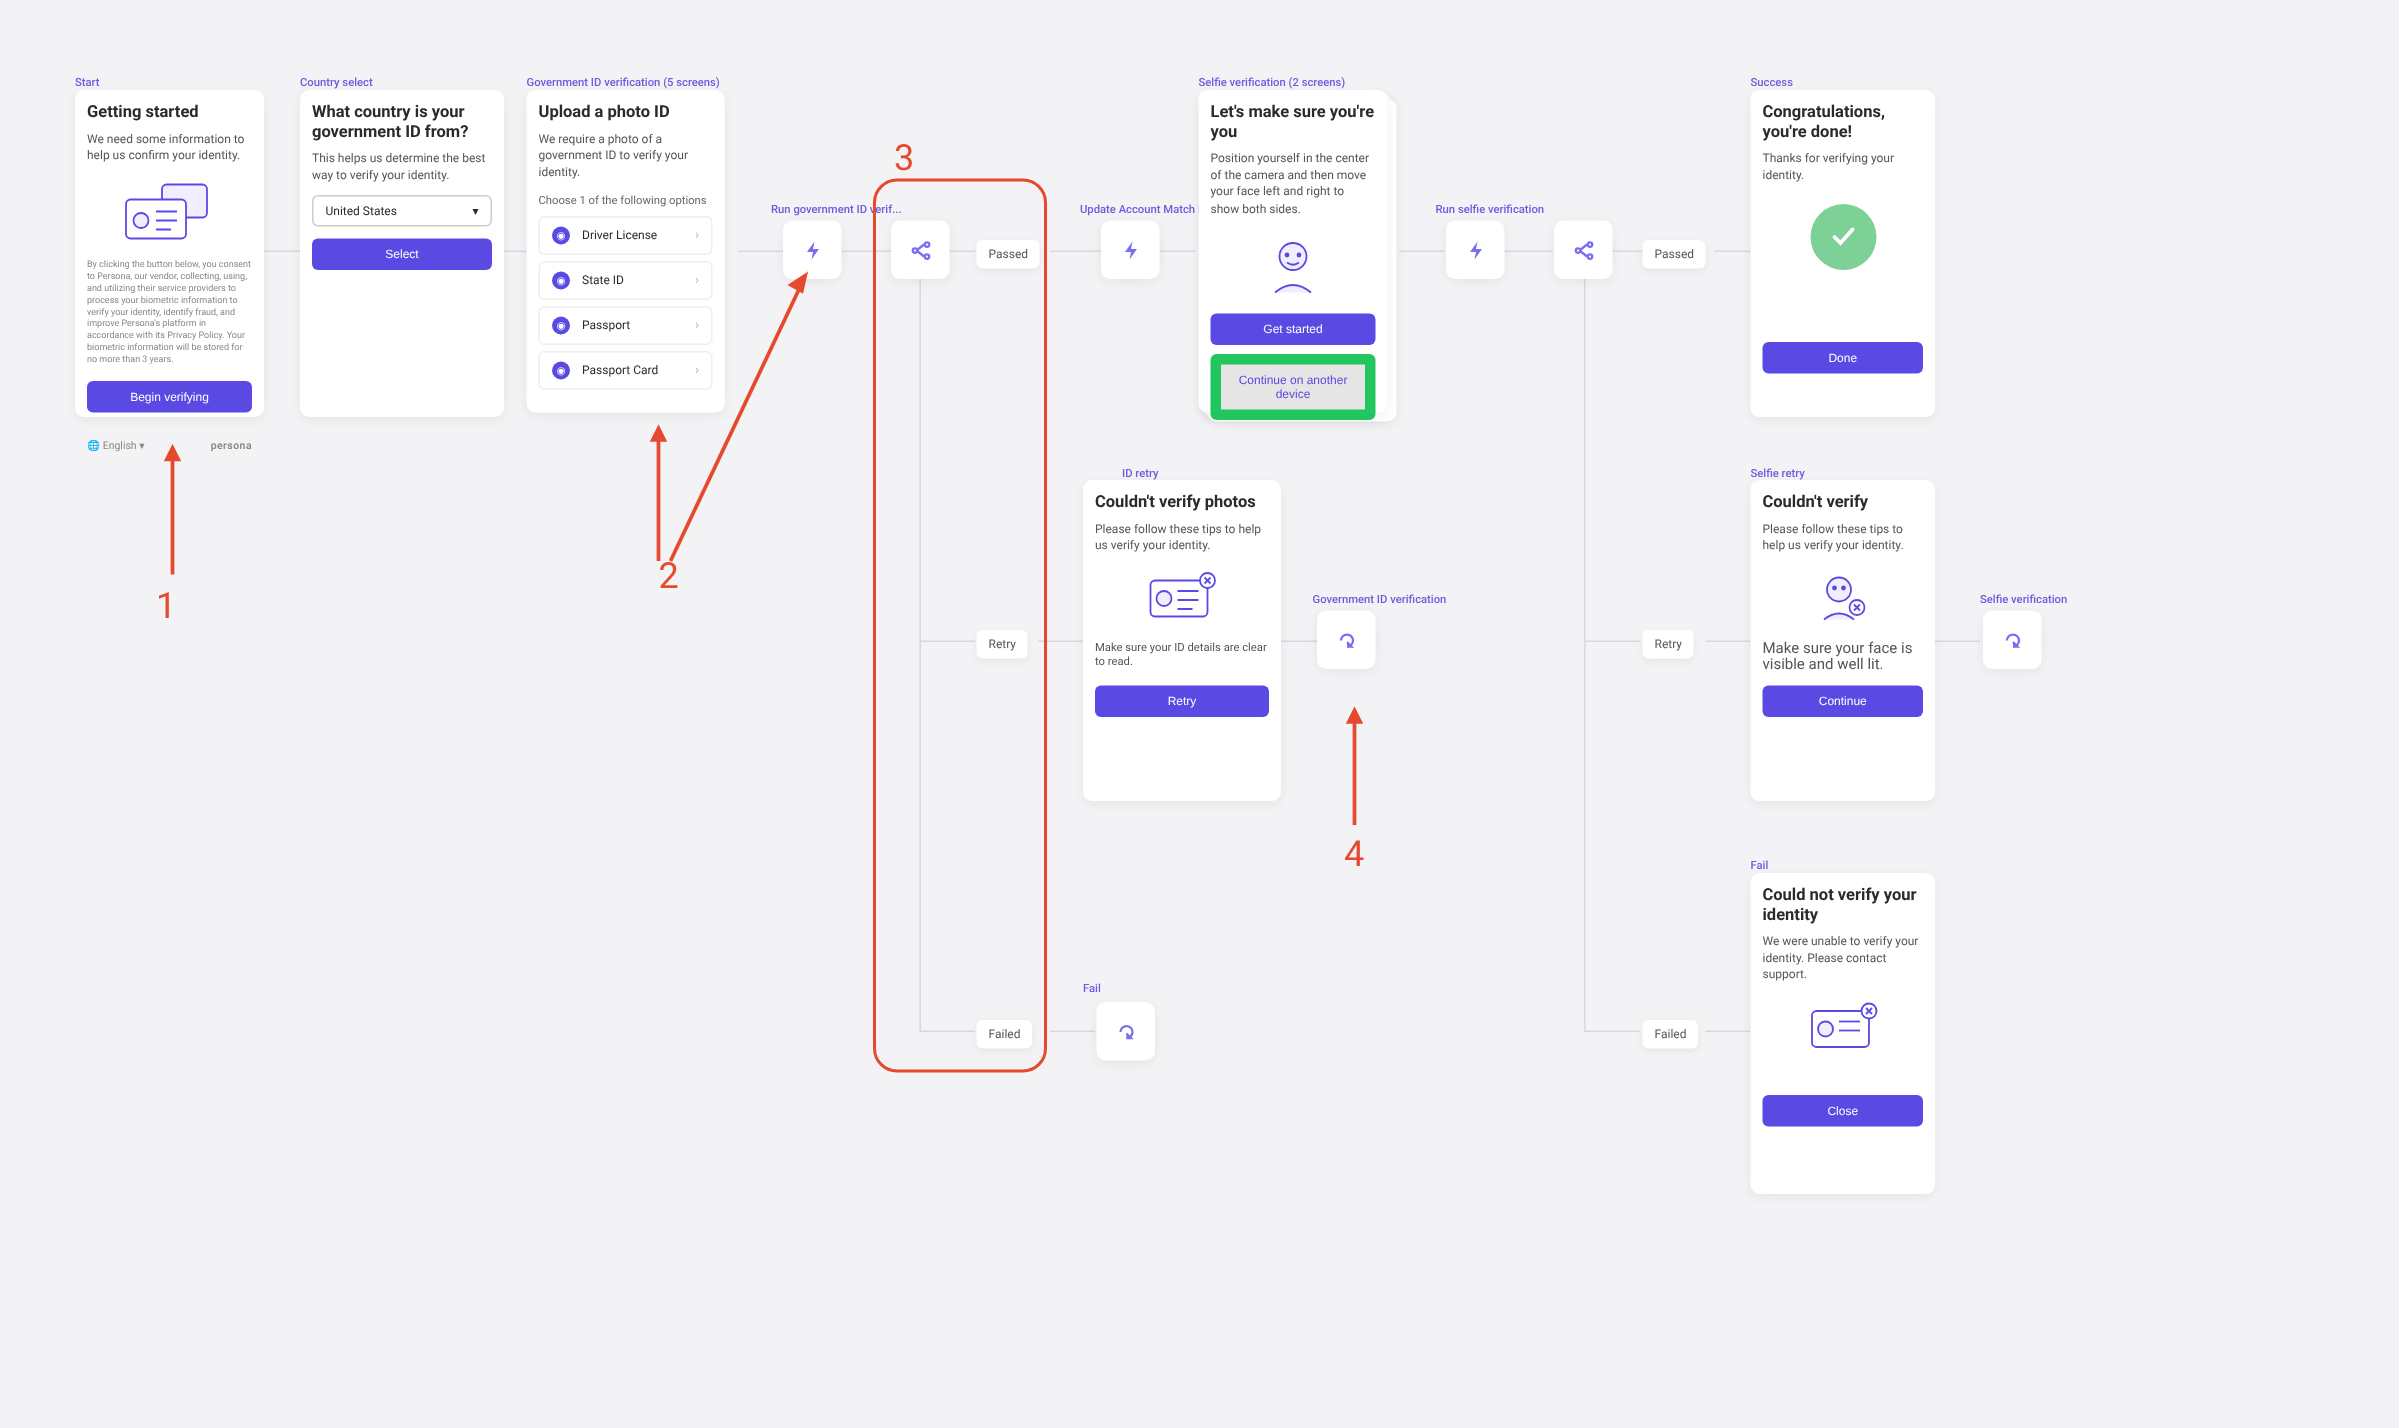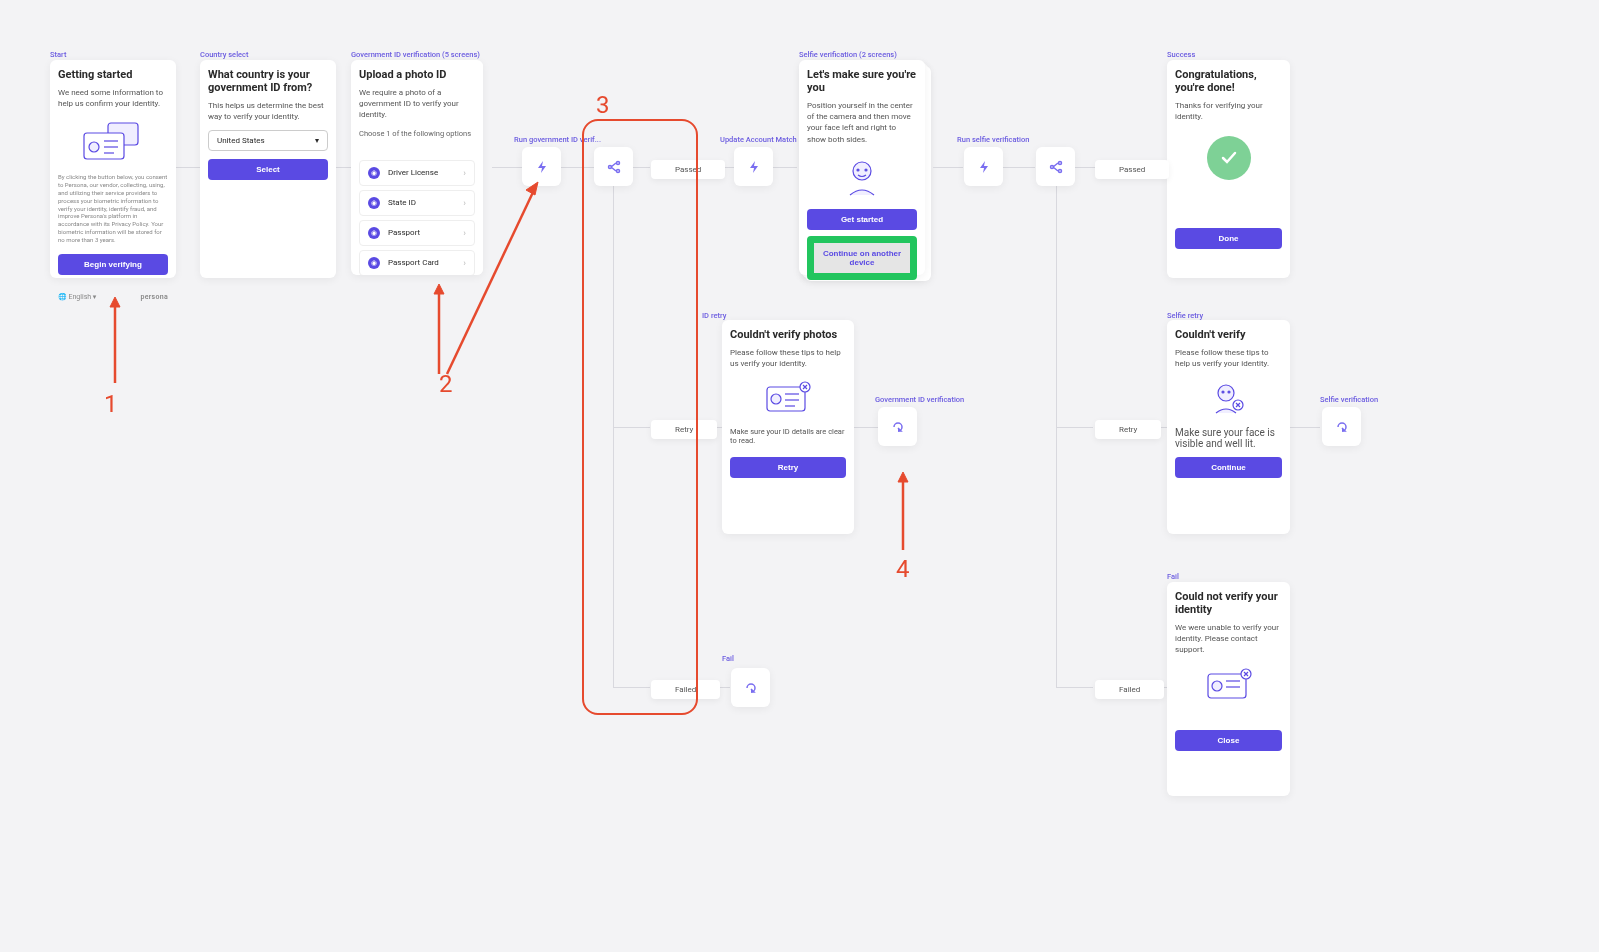--- a/index.html
+++ b/index.html
@@ -5,33 +5,33 @@
 *{box-sizing:border-box;margin:0;padding:0}
 body{background:#f3f3f5;font-family:-apple-system,BlinkMacSystemFont,'Segoe UI',Roboto,sans-serif;font-size:9px;color:#2a2a2a;width:1599px;height:952px;position:relative;overflow:hidden}
 .canvas{position:relative;width:100%;height:100%}
 .screen-label{position:absolute;color:#6b5ce0;font-size:7.5px;font-weight:500}
 .card{position:absolute;background:#fff;border-radius:6px;box-shadow:0 2px 8px rgba(0,0,0,0.06);padding:8px}
 .card-stack::before,.card-stack::after{content:"";position:absolute;background:#fff;border-radius:6px;box-shadow:0 2px 8px rgba(0,0,0,0.06);z-index:-1}
 .card-stack::before{top:3px;right:-3px;bottom:-3px;left:3px}
 .card-stack::after{top:6px;right:-6px;bottom:-6px;left:6px}
 h3{font-size:11px;font-weight:700;margin-bottom:6px}
 .subtitle{font-size:8px;color:#555;line-height:1.4;margin-bottom:8px}
-.btn{display:block;width:100%;padding:6px 0;border-radius:4px;font-size:8px;font-weight:700;border:none;cursor:pointer}
+.btn{display:block;width:100%;padding:6px 0;border-radius:4px;font-size:8px;font-weight:400;border:none;cursor:pointer}
 .btn-primary{background:#5a4ae3;color:#fff}
 .btn-outline{background:#e5e5e5;color:#5a4ae3;border:7px solid #22c55e}
 .select{border:1px solid #ccc;border-radius:4px;padding:5px 8px;font-size:8px;display:flex;justify-content:space-between;align-items:center;margin-bottom:8px}
 .tiny{font-size:6px;color:#888;line-height:1.3;margin:10px 0}
 .option-row{display:flex;align-items:center;padding:6px 8px;border:1px solid #eee;border-radius:4px;margin-bottom:4px;font-size:8px}
 .option-row .dot{width:12px;height:12px;border-radius:50%;background:#5a4ae3;color:#fff;display:flex;align-items:center;justify-content:center;font-size:7px;margin-right:8px;flex-shrink:0}
 .option-row .chev{margin-left:auto;color:#bbb;font-size:9px}
 .footer-row{display:flex;justify-content:space-between;align-items:center;font-size:7px;color:#888}
 .illustration{display:flex;justify-content:center;margin:10px 0}
 svg{display:block}
 .node{position:absolute;background:#fff;border-radius:6px;box-shadow:0 2px 8px rgba(0,0,0,0.06);width:39px;height:39px;display:flex;align-items:center;justify-content:center}
-.pill{position:absolute;background:#fff;border-radius:4px;box-shadow:0 2px 6px rgba(0,0,0,0.06);padding:5px 24px;font-size:8px;color:#555}
+.pill{position:absolute;background:#fff;border-radius:4px;box-shadow:0 2px 6px rgba(0,0,0,0.06);padding:5px 8px;font-size:8px;color:#555}
 .anno-num{position:absolute;color:#e64a2e;font-size:24px;font-weight:400}
 .anno-arrow{position:absolute;stroke:#e64a2e;fill:#e64a2e}
 .highlight-box{position:absolute;border:2.5px solid #e64a2e;border-radius:16px}
 .edge{position:absolute;background:#d8d8de;height:1px}
 .edge-v{position:absolute;background:#d8d8de;width:1px}
 .success-circle{width:44px;height:44px;border-radius:50%;background:#7ed196;display:flex;align-items:center;justify-content:center;margin:14px auto}
 </style>
 </head>
 <body>
 
@@ -64,21 +64,21 @@
 <div class="edge" style="left:1137px;top:687px;width:30px"></div>
 
 <span class="screen-label" style="left:50px;top:50px">Start</span>
 <span class="screen-label" style="left:200px;top:50px">Country select</span>
 <span class="screen-label" style="left:351px;top:50px">Government ID verification (5 screens)</span>
 <span class="screen-label" style="left:514px;top:135px">Run government ID verif...</span>
 <span class="screen-label" style="left:720px;top:135px">Update Account Match I...</span>
 <span class="screen-label" style="left:799px;top:50px">Selfie verification (2 screens)</span>
 <span class="screen-label" style="left:957px;top:135px">Run selfie verification</span>
 <span class="screen-label" style="left:1167px;top:50px">Success</span>
-<span class="screen-label" style="left:702px;top:311px">ID retry</span>
+<span class="screen-label" style="left:748px;top:311px">ID retry</span>
 <span class="screen-label" style="left:875px;top:395px">Government ID verification</span>
 <span class="screen-label" style="left:1167px;top:311px">Selfie retry</span>
 <span class="screen-label" style="left:1320px;top:395px">Selfie verification</span>
 <span class="screen-label" style="left:722px;top:654px">Fail</span>
 <span class="screen-label" style="left:1167px;top:572px">Fail</span>
 
 <div class="card" style="left:50px;top:60px;width:126px;height:218px">
   <h3>Getting started</h3>
   <div class="subtitle">We need some information to help us confirm your identity.</div>
   <div class="illustration">
@@ -107,21 +107,21 @@
   <div class="select">
     <span>United States</span>
         <span>▾</span>
   </div>
   <button class="btn btn-primary">Select</button>
 </div>
 
 <div class="card card-stack" style="left:351px;top:60px;width:132px;height:215px;padding-bottom:0;overflow:hidden">
   <h3>Upload a photo ID</h3>
   <div class="subtitle">We require a photo of a government ID to verify your identity.</div>
-  <div style="font-size:7.5px;color:#666;margin-bottom:22px">Choose 1 of the following options</div>
+  <div style="font-size:7.5px;color:#666;margin-bottom:6px">Choose 1 of the following options</div>
   <div id="options-list">
         <div class="option-row">
           <span class="dot">◉</span>
           <span>Driver License</span>
           <span class="chev">›</span>
         </div>
         <div class="option-row">
           <span class="dot">◉</span>
           <span>State ID</span>
           <span class="chev">›</span>

